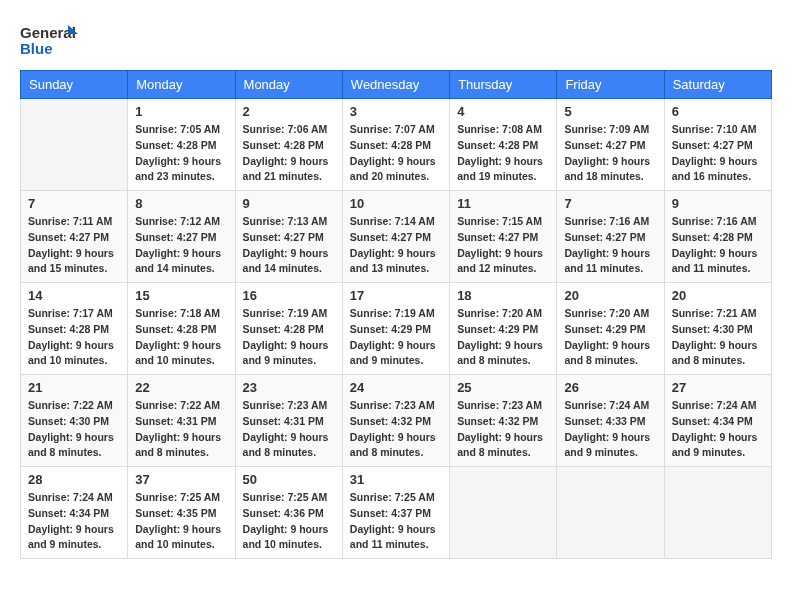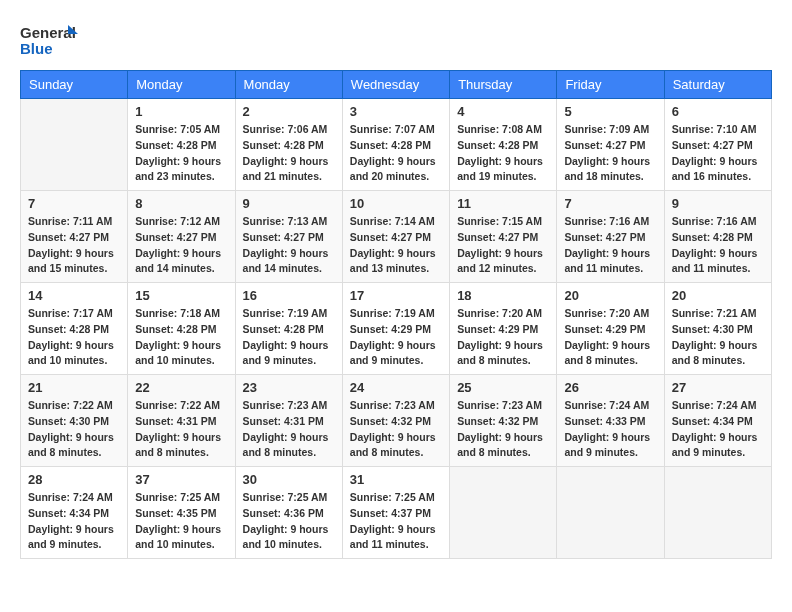--- a/index.html
+++ b/index.html
@@ -225,21 +225,21 @@
       <tr>
         <td>
           <span class="day-number">28</span>
           <div class="day-info">Sunrise: 7:24 AM<br>Sunset: 4:34 PM<br>Daylight: 9 hours and 9 minutes.</div>
         </td>
         <td>
           <span class="day-number">37</span>
           <div class="day-info">Sunrise: 7:25 AM<br>Sunset: 4:35 PM<br>Daylight: 9 hours and 10 minutes.</div>
         </td>
         <td>
-          <span class="day-number">30</span>
+          <span class="day-number">50</span>
           <div class="day-info">Sunrise: 7:25 AM<br>Sunset: 4:36 PM<br>Daylight: 9 hours and 10 minutes.</div>
         </td>
         <td>
           <span class="day-number">31</span>
           <div class="day-info">Sunrise: 7:25 AM<br>Sunset: 4:37 PM<br>Daylight: 9 hours and 11 minutes.</div>
         </td>
         <td class="empty-cell"></td>
         <td class="empty-cell"></td>
         <td class="empty-cell"></td>
       </tr>

